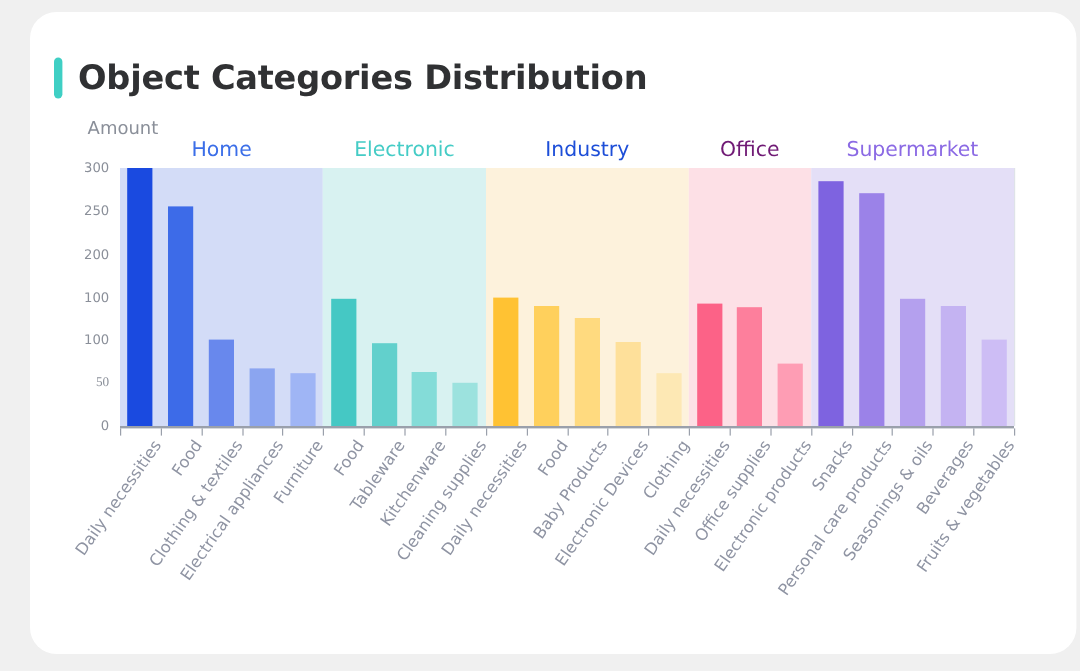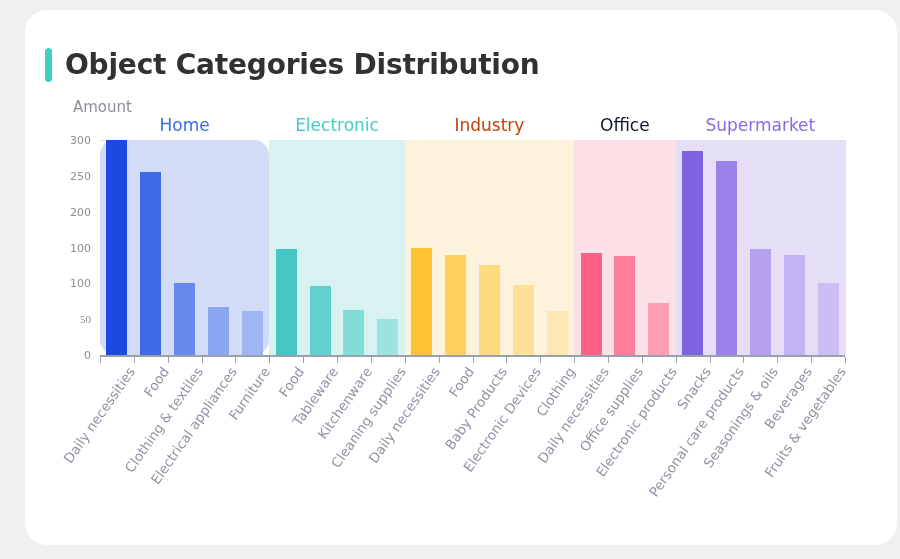--- a/index.html
+++ b/index.html
@@ -111,31 +111,31 @@
         <div class="ytick" style="top: 107.5px;">100</div>
         <div class="ygrid" style="top: 107.5px;"></div>
         <div class="ytick" style="top: 71.6667px;">200</div>
         <div class="ygrid" style="top: 71.6667px;"></div>
         <div class="ytick" style="top: 35.8333px;">250</div>
         <div class="ygrid" style="top: 35.8333px;"></div>
         <div class="ytick" style="top: 0px;">300</div>
         <div class="ygrid" style="top: 0px;"></div>
       </div>
     <div id="bands">
-        <div class="band" style="left: 0px; width: 169.318px; background: rgb(211, 220, 247); border-radius: 15px;">
+        <div class="band" style="left: 0px; width: 169.318px; background: rgb(211, 220, 247);">
           <div class="band-label" style="color: rgb(59, 110, 232);">Home</div>
         </div>
         <div class="band" style="left: 169.318px; width: 135.455px; background: rgb(216, 242, 241);">
           <div class="band-label" style="color: rgb(69, 204, 198);">Electronic</div>
         </div>
         <div class="band" style="left: 304.773px; width: 169.318px; background: rgb(253, 242, 220);">
-          <div class="band-label" style="color: #c2410c;">Industry</div>
+          <div class="band-label" style="color: #1d4ed8;">Industry</div>
         </div>
         <div class="band" style="left: 474.091px; width: 101.591px; background: rgb(253, 224, 230);">
-          <div class="band-label" style="color: #0f172a;">Office</div>
+          <div class="band-label" style="color: #701a75;">Office</div>
         </div>
         <div class="band" style="left: 575.682px; width: 169.318px; background: rgb(228, 223, 247);">
           <div class="band-label" style="color: rgb(139, 106, 228);">Supermarket</div>
         </div>
       </div>
     <div id="bars">
         <div class="bar" title="Daily necessities: 300" style="left: 6.43182px; width: 21px; height: 215px; background: rgb(26, 74, 224);"></div>
         <div class="bar" title="Food: 256" style="left: 40.2955px; width: 21px; height: 183.467px; background: rgb(61, 107, 232);"></div>
         <div class="bar" title="Clothing &amp; textiles: 101" style="left: 74.1591px; width: 21px; height: 72.3833px; background: rgb(104, 136, 237);"></div>
         <div class="bar" title="Electrical appliances: 67" style="left: 108.023px; width: 21px; height: 48.0167px; background: rgb(139, 165, 240);"></div>

